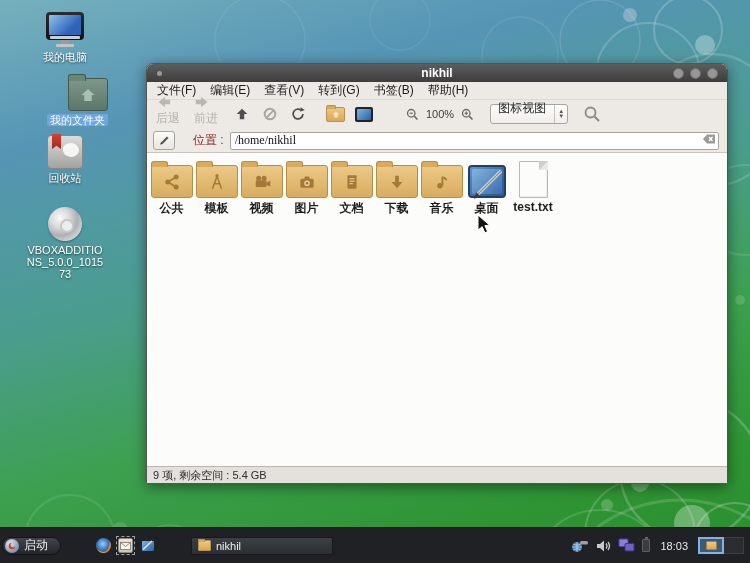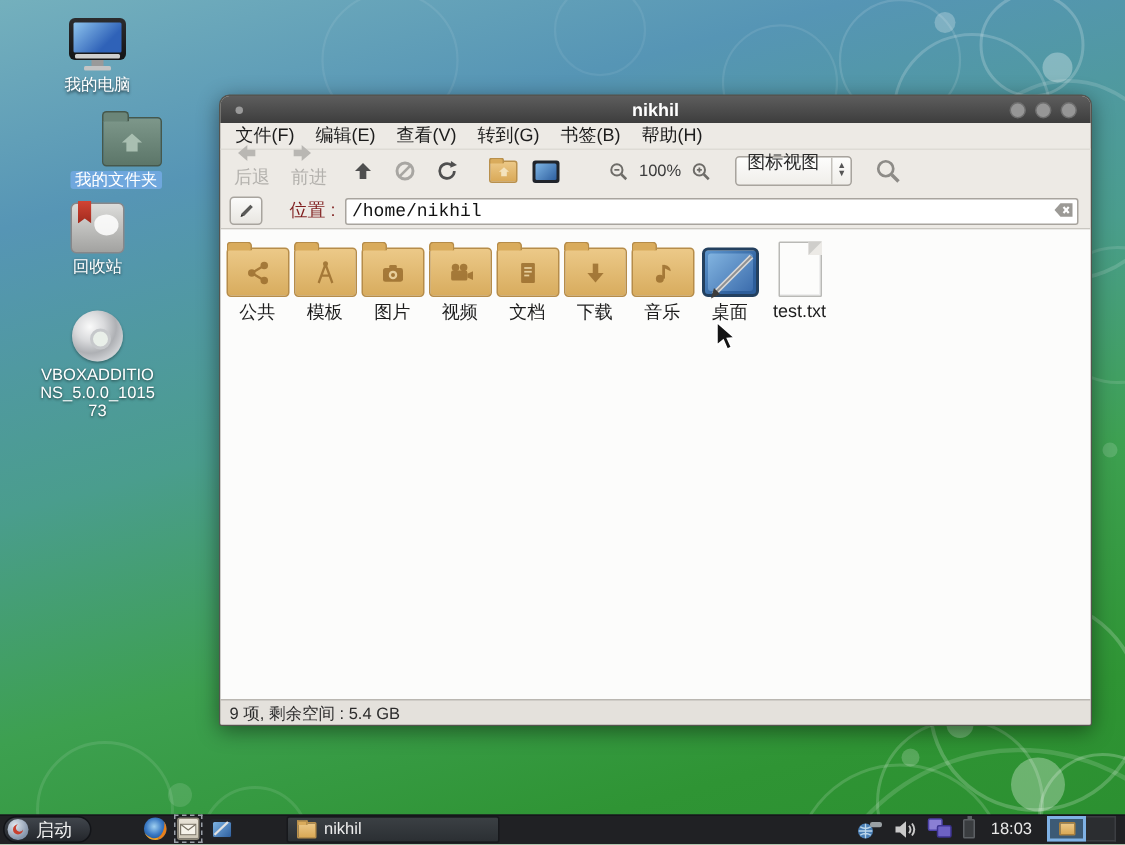--- a/index.html
+++ b/index.html
@@ -71,26 +71,26 @@
   .view-combo .spin { width:13px; height:100%; border-left:1px solid #c4c1bb; display:flex; flex-direction:column;
     align-items:center; justify-content:center; font-size:6px; color:#555; line-height:5px; }
 
   .locationbar { height:25px; flex:0 0 25px; display:flex; align-items:center; background:#edeae5; padding:0 8px 0 6px; gap:6px;
     border-bottom:1px solid #c9c6c0; }
   .pencil-btn { width:22px; height:19px; border:1px solid #a8a49e; border-radius:3px; background:linear-gradient(#fbfbfa,#e8e6e1);
     display:flex; align-items:center; justify-content:center; }
   .loc-label { font-size:12px; color:#7f1d1d; margin-left:12px; white-space:nowrap; }
   .loc-input-wrap { flex:1; position:relative; }
   .loc-input { width:100%; height:18px; border:1px solid #a8a49e; border-radius:2px; background:#fff; font-size:12px;
-    font-family:Liberation Mono, monospace; color:#111; padding:0 18px 0 4px; }
+    font-family:Liberation Serif, serif; color:#111; padding:0 18px 0 4px; }
   .clear-icon { position:absolute; right:3px; top:3px; }
 
   .fileview { flex:1; background:#fcfcfb; position:relative; padding:5px 0 0 2px; }
   .file-row { display:flex; }
-  .file-item { width:45px; display:flex; flex-direction:column; align-items:center; }
+  .file-item { width:45px; display:flex; flex-direction:column; align-items:center;font-weight:bold; }
   .file-icon-box { height:40px; display:flex; align-items:flex-end; justify-content:center; }
   .file-label { font-size:12px; color:#1d1d1d; margin-top:2px; white-space:nowrap; }
 
   .folder-big { width:42px; height:33px; position:relative; background:linear-gradient(#ecc988,#d8ac5e);
     border:1px solid #b68c49; border-radius:3px; margin-top:5px; display:flex; align-items:center; justify-content:center; }
   .folder-big::before { content:""; position:absolute; top:-5px; left:-1px; width:15px; height:5px; background:#d9ab5c;
     border:1px solid #b68c49; border-bottom:none; border-radius:3px 3px 0 0; }
 
   .icon-desktop-item { width:38px; height:33px; border-radius:4px; background:linear-gradient(135deg,#5e96ce 0%,#2d5e9b 75%);
     border:2px solid #23405f; position:relative; overflow:visible; }
@@ -101,22 +101,22 @@
     box-shadow:inset -1px -1px 0 #eee; }
   .icon-textfile::after { content:""; position:absolute; right:-1px; top:-1px; width:0; height:0;
     border-top:9px solid #eceae6; border-left:9px solid #cfcecb; transform:rotate(90deg); }
 
   .statusbar { height:17px; flex:0 0 17px; background:#e4e1dc; border-top:1px solid #bab7b1; display:flex; align-items:center;
     font-size:11px; color:#2c2c2c; padding-left:6px; }
 
   .cursor { position:absolute; left:477px; top:214px; z-index:50; }
 
   
-  .taskbar { position:absolute; left:0; bottom:0; width:750px; height:20px; background:#202124; border-top:1px solid #15161a;
-    display:flex; align-items:flex-start; z-index:40;gap:17px; }
+  .taskbar { position:absolute; left:0; bottom:0; width:750px; height:36px; background:#202124; border-top:1px solid #15161a;
+    display:flex; align-items:center; z-index:40;gap:17px; }
   .start-btn { display:flex; align-items:center; gap:5px; height:18px; margin-left:2px; padding:0 12px 0 2px;
     background:linear-gradient(#41464d,#23262b); border:1px solid #121418; border-radius:9px; }
   .start-logo { width:14px; height:14px; border-radius:50%; background:radial-gradient(circle at 35% 30%,#dfe6ee,#8595ab 70%);
     display:flex; align-items:center; justify-content:center; }
   .start-label { color:#f2f2f2; font-size:12px; }
   .launchers { display:flex; align-items:center; gap:5px; margin-left:17px; }
   .launcher { width:17px; height:17px; display:flex; align-items:center; justify-content:center; }
   .launcher.focused { outline:1px dashed #9aa0a8; }
   .ff-icon { width:15px; height:15px; border-radius:50%; background:radial-gradient(circle at 45% 40%,#9fd0f0 0%,#3a79c4 45%,#1d4d8a 80%); position:relative; overflow:hidden; }
   .ff-icon::after { content:""; position:absolute; inset:-2px; border-radius:50%;
@@ -350,44 +350,44 @@
             </svg>
           </div>
             </div>
           <div class="file-label">模板</div>
         </div>
 
         <div class="file-item">
           <div class="file-icon-box">
               <div class="folder-big">
             <svg width="20" height="20" viewBox="0 0 24 24" opacity="0.8">
-              <rect x="4" y="8" width="16" height="11" rx="2" fill="#96692a"></rect>
-              <rect x="9" y="5.5" width="6" height="3.5" rx="1" fill="#96692a"></rect>
-              <circle cx="12" cy="13.5" r="3.4" fill="#e9d3a4"></circle>
-              <circle cx="12" cy="13.5" r="1.6" fill="#96692a"></circle>
-            </svg>
-          </div>
-            </div>
-          <div class="file-label">图片</div>
-        </div>
-
-        <div class="file-item">
-          <div class="file-icon-box">
-              <div class="folder-big">
-            <svg width="20" height="20" viewBox="0 0 24 24" opacity="0.8">
               <g fill="#96692a">
                     <circle cx="8" cy="7.5" r="3"></circle>
                     <circle cx="14.5" cy="7.5" r="3"></circle>
                     <rect x="4.5" y="10" width="13" height="8" rx="1.5"></rect>
                     <path d="M17.5 12.5 L22 10.5 v7 L17.5 15.5 Z"></path>
                   </g>
             </svg>
           </div>
             </div>
           <div class="file-label">视频</div>
+        </div>
+
+        <div class="file-item">
+          <div class="file-icon-box">
+              <div class="folder-big">
+            <svg width="20" height="20" viewBox="0 0 24 24" opacity="0.8">
+              <rect x="4" y="8" width="16" height="11" rx="2" fill="#96692a"></rect>
+              <rect x="9" y="5.5" width="6" height="3.5" rx="1" fill="#96692a"></rect>
+              <circle cx="12" cy="13.5" r="3.4" fill="#e9d3a4"></circle>
+              <circle cx="12" cy="13.5" r="1.6" fill="#96692a"></circle>
+            </svg>
+          </div>
+            </div>
+          <div class="file-label">图片</div>
         </div>
 
         <div class="file-item">
           <div class="file-icon-box">
               <div class="folder-big">
             <svg width="20" height="20" viewBox="0 0 24 24" opacity="0.8">
               <rect x="6.5" y="4" width="11" height="16" rx="1" fill="#96692a"></rect>
               <g stroke="#e9d3a4" stroke-width="1.4">
                     <line x1="9" y1="8" x2="15" y2="8"></line>
                     <line x1="9" y1="11" x2="15" y2="11"></line>

